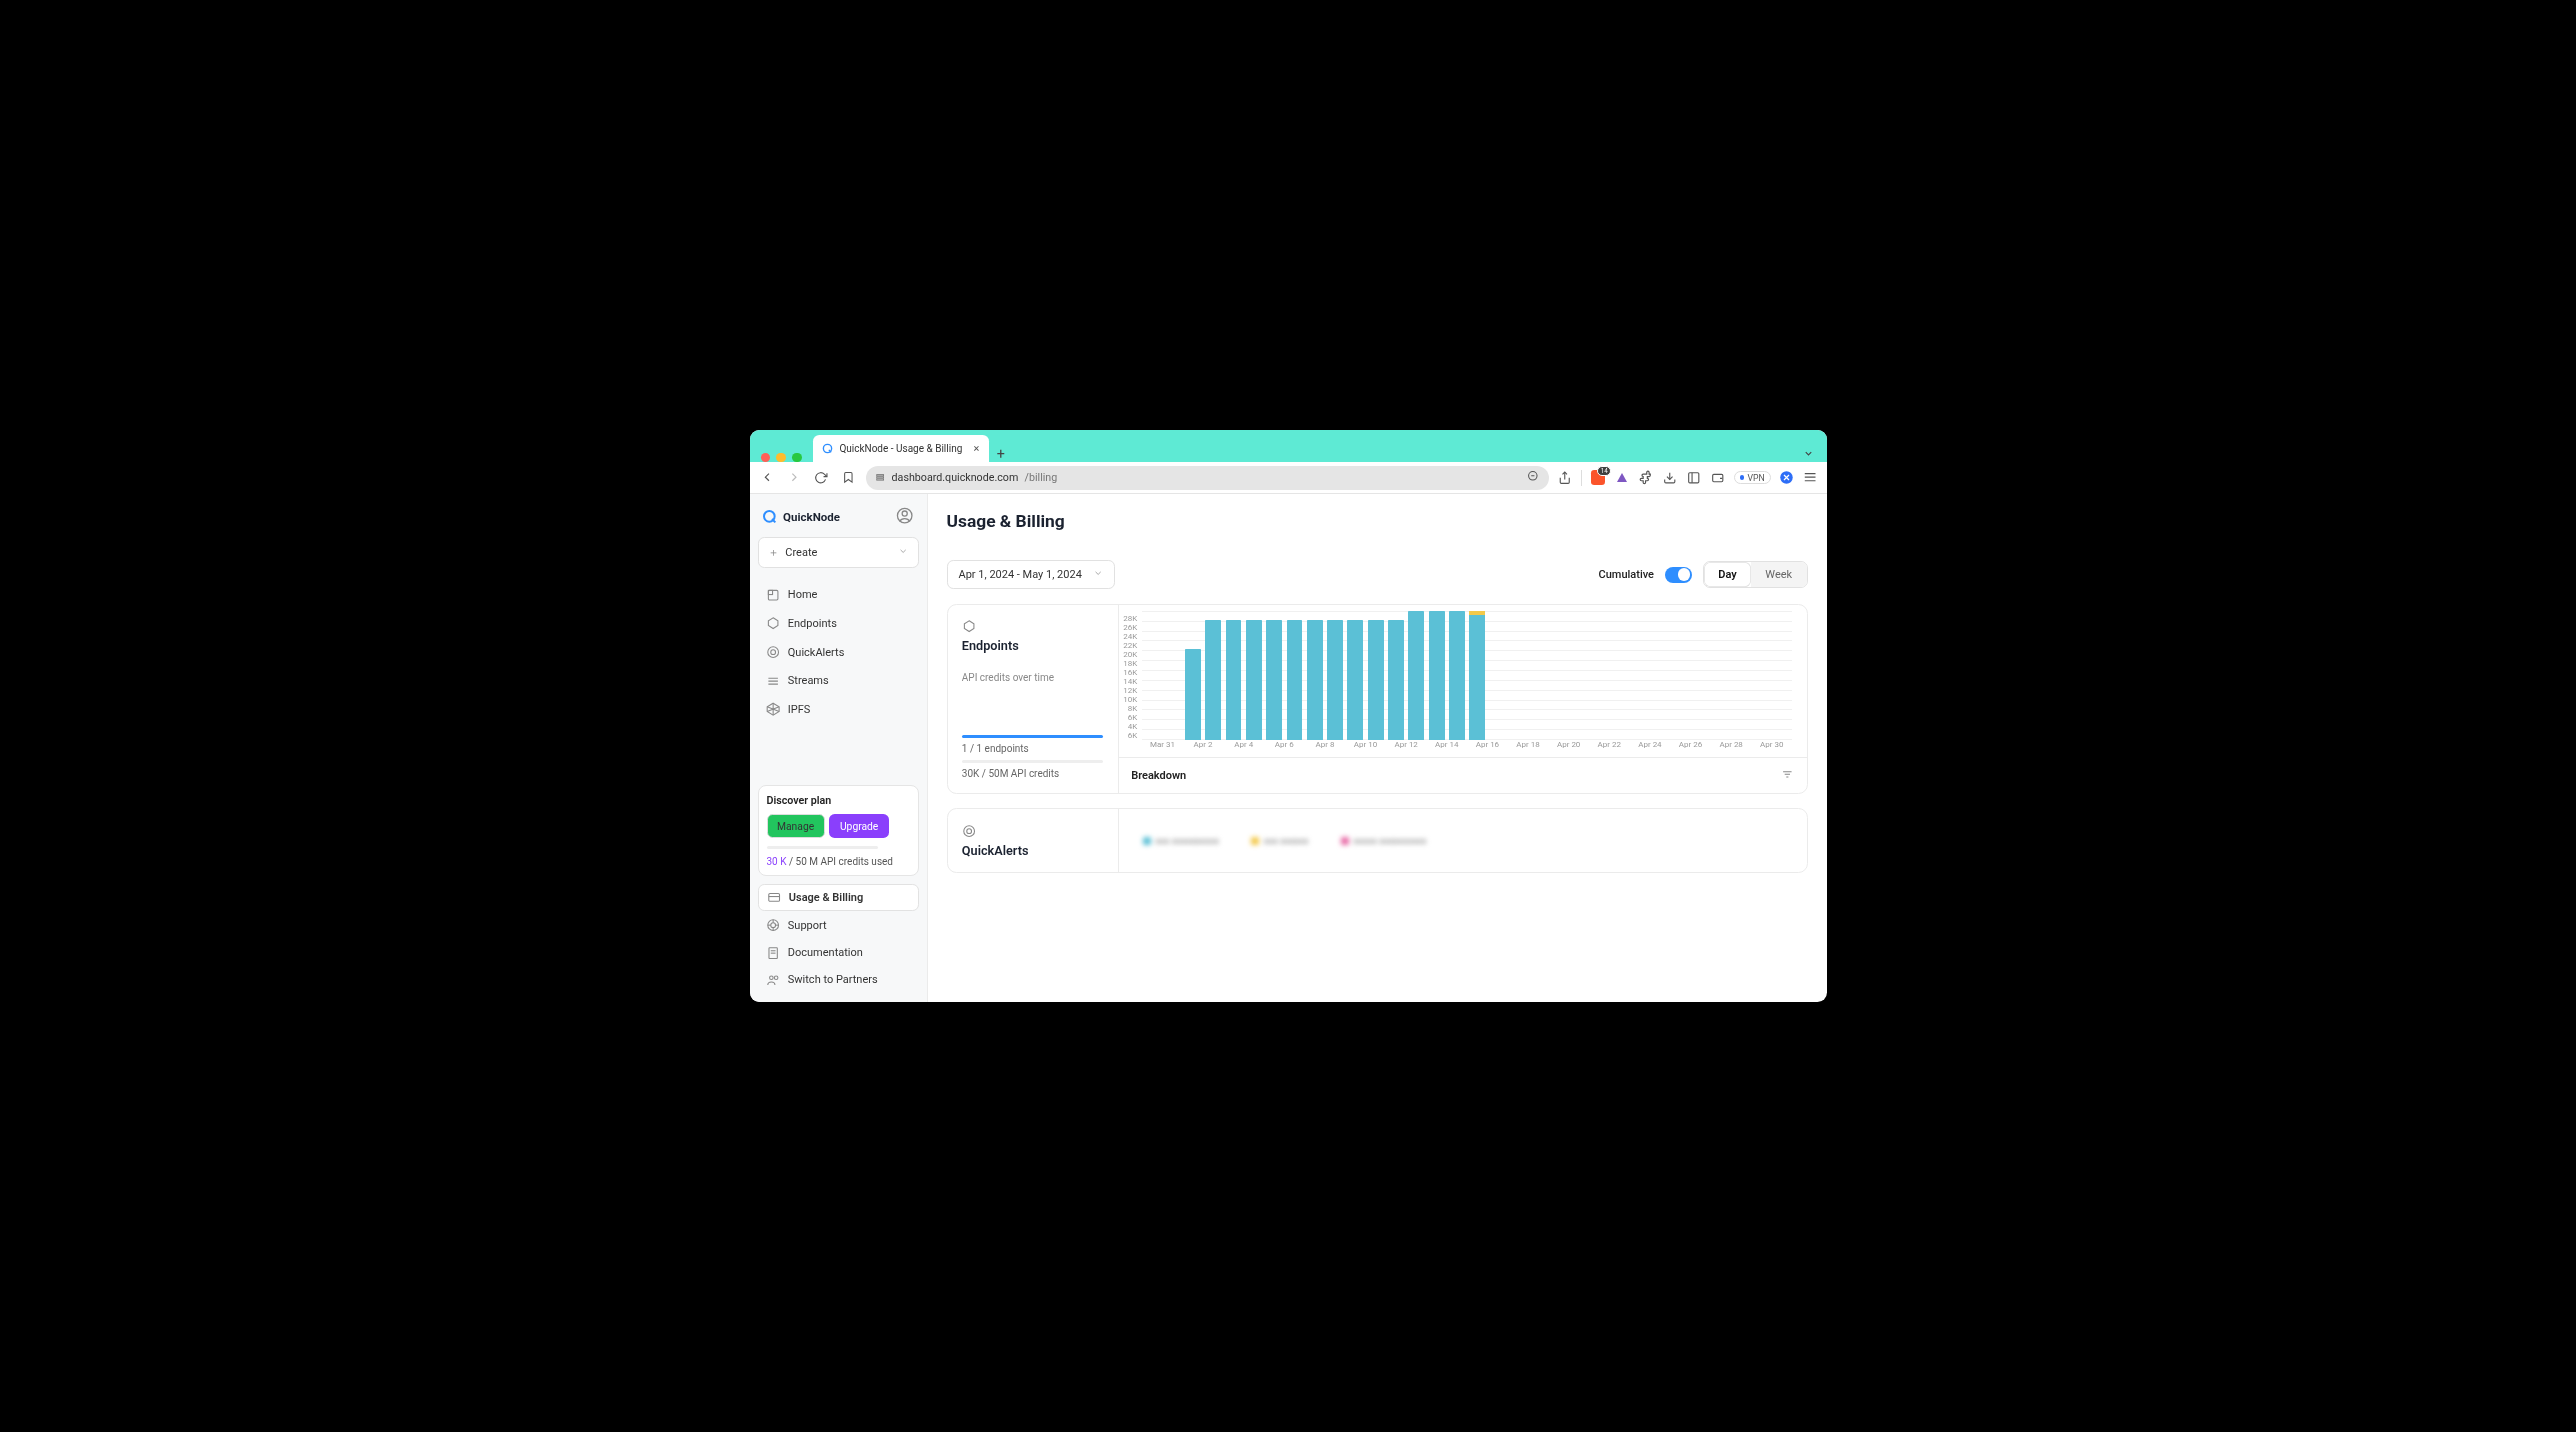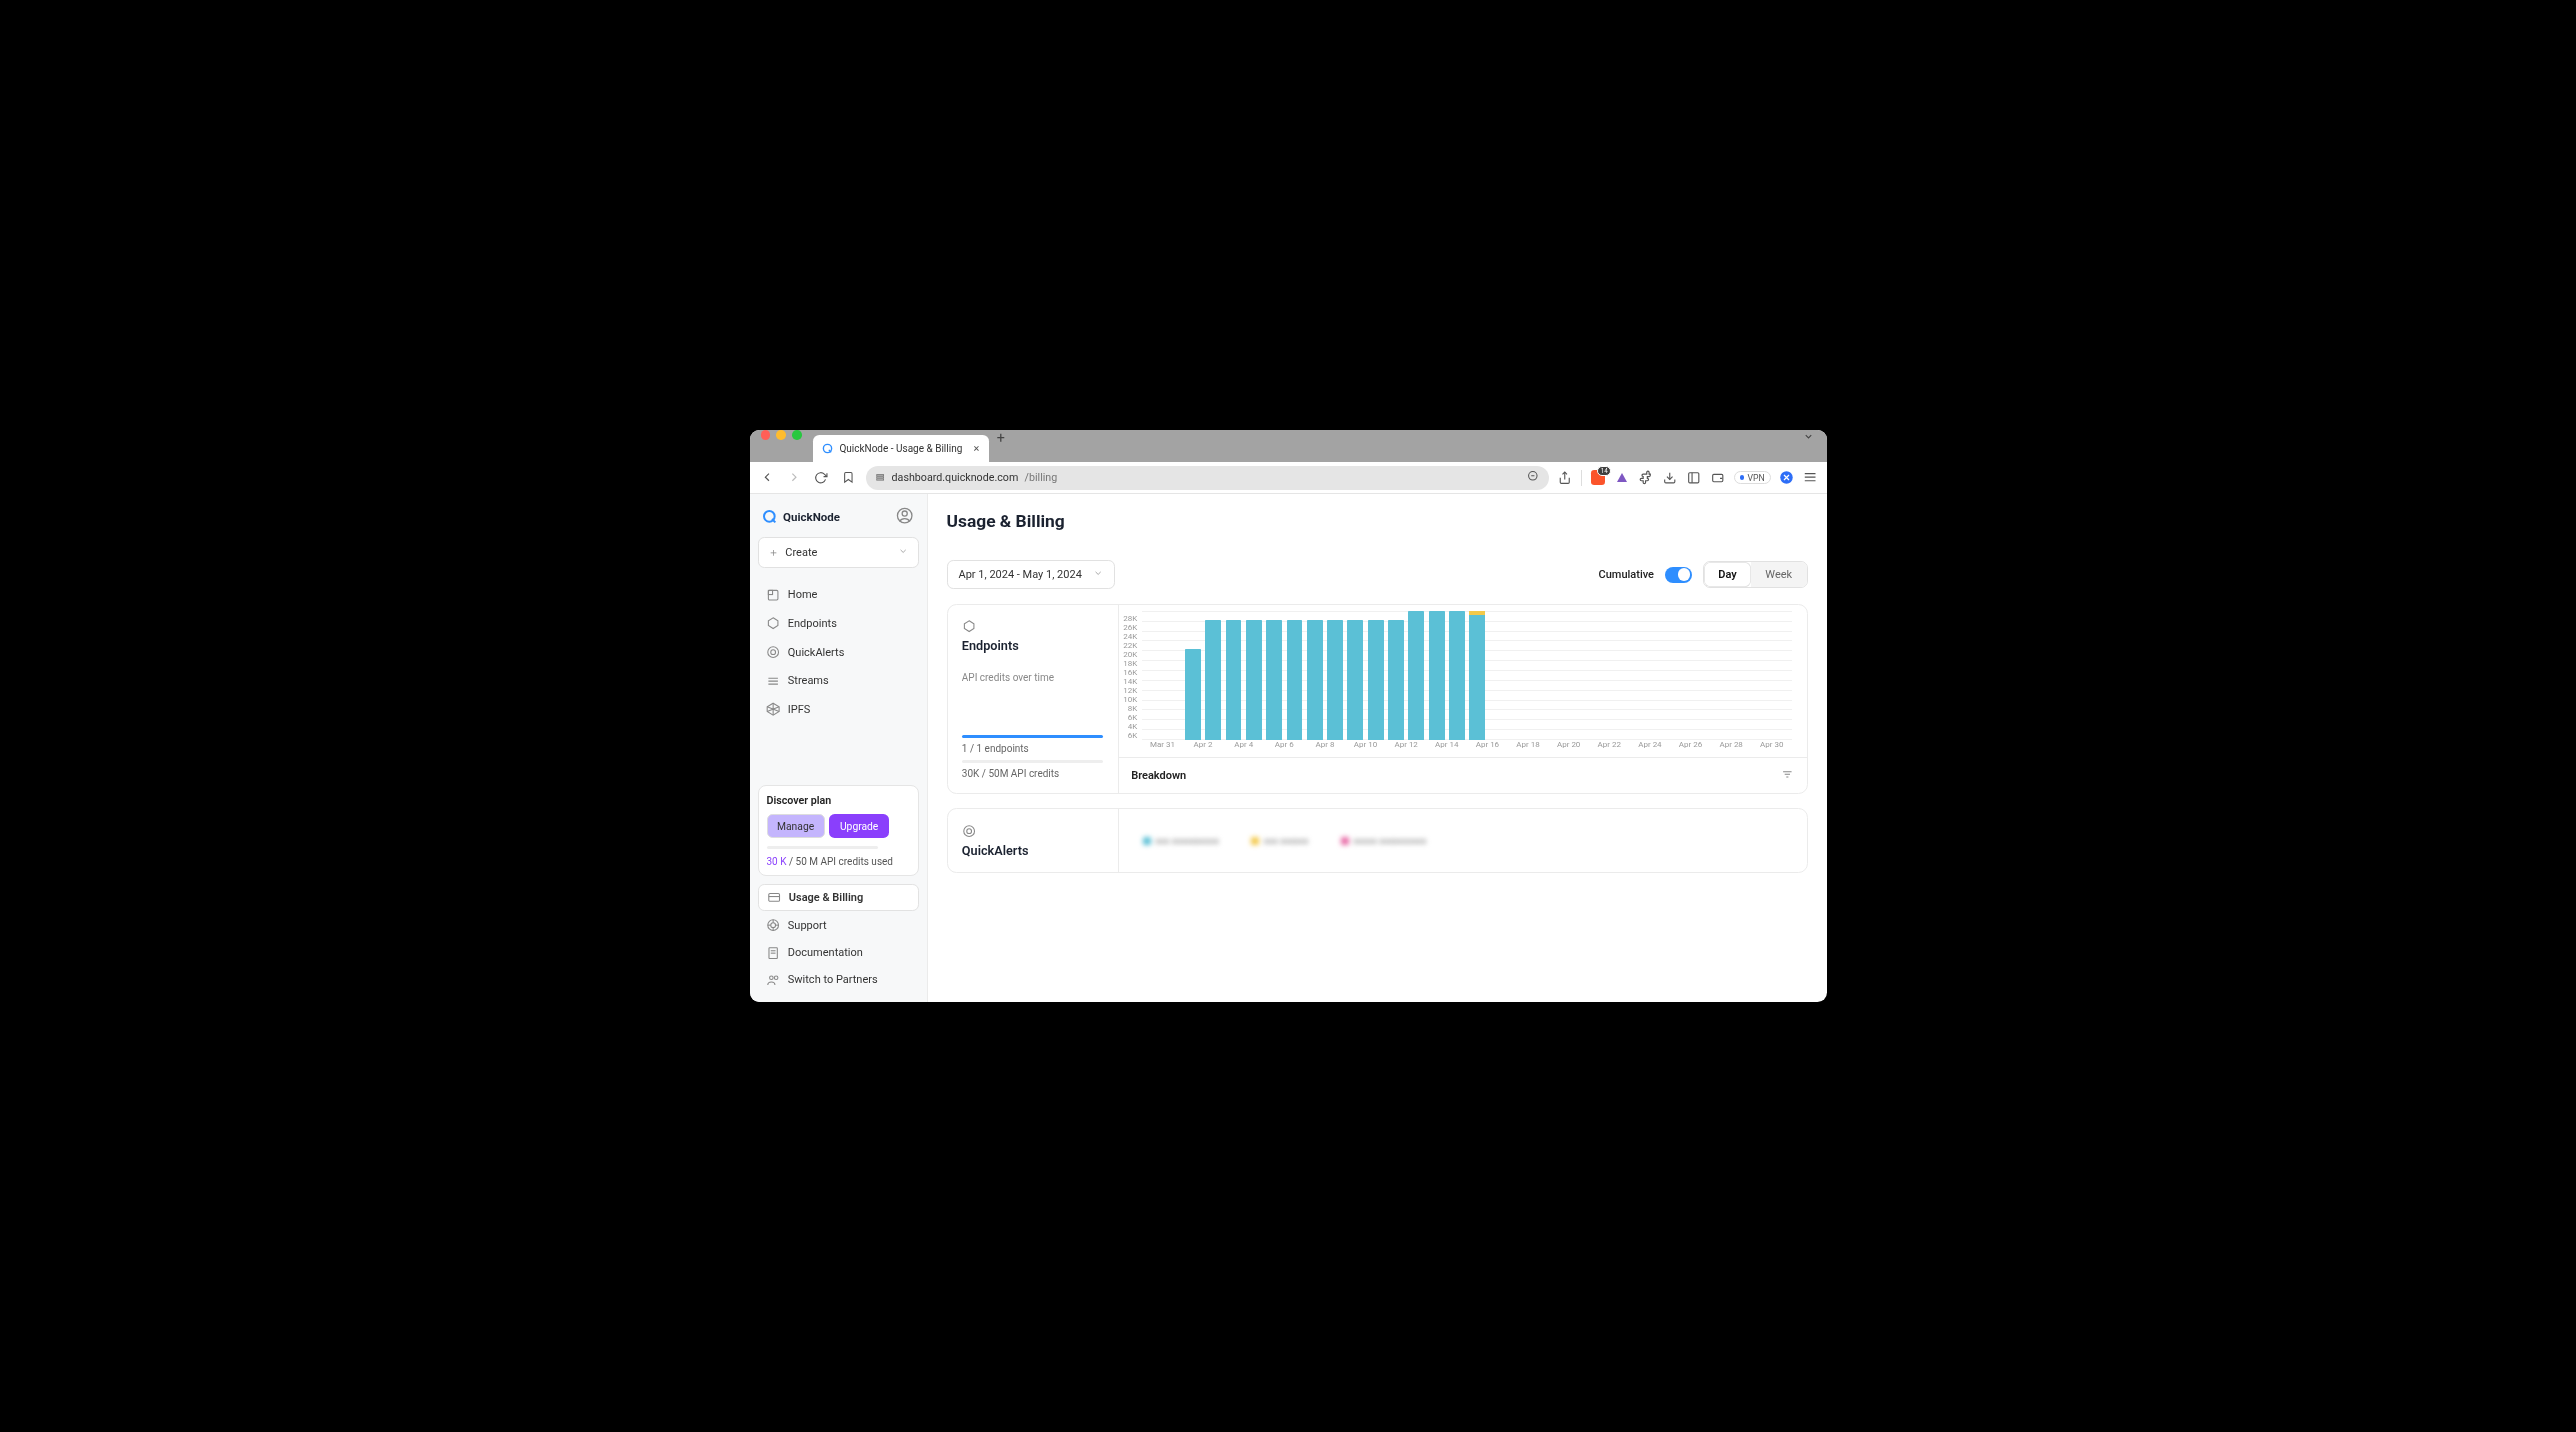--- a/index.html
+++ b/index.html
@@ -1,18 +1,18 @@
 <!DOCTYPE html>
 <html style="font-size:12.7px"><head>
 <meta charset="utf-8">
 <style>
   * { box-sizing: border-box; margin: 0; padding: 0; font-family: -apple-system, BlinkMacSystemFont, "Segoe UI", Roboto, Helvetica, Arial, sans-serif; }
   body { background: #000; display: flex; align-items: center; justify-content: center; min-height: 100vh; padding: 32px; }
   .window { width: 1077px; background: #fff; border-radius: 9.5px; overflow: hidden; box-shadow: 0 16px 48px rgba(0,0,0,0.5); }
-  .titlebar { background: #a3a3a3; height: 32px; display: flex; align-items: flex-start; padding: 0 11px; position: relative; }
+  .titlebar { background: #5eead4; height: 32px; display: flex; align-items: flex-end; padding: 0 11px; position: relative; }
   .traffic { display: flex; gap: 6.3px; }
   .traffic span { width: 9.5px; height: 9.5px; border-radius: 50%; }
   .t-red { background: #ff5f57; }
   .t-yellow { background: #febc2e; }
   .t-green { background: #28c840; }
   .tab { background: #fff; border-radius: 6.3px 6.3px 0 0; height: 27px; display: flex; align-items: center; padding: 0 9.5px; margin-left: 11px; gap: 6.3px; align-self: flex-end; font-size: 10px; color: #333; }
   .tab svg.fav { width: 11px; height: 11px; }
   .tab .close { margin-left: 4.8px; color: #555; font-size: 11px; cursor: pointer; }
   .newtab { margin-left: 8px; color: #444; font-size: 14.3px; cursor: pointer; }
   .titlebar .chev { position: absolute; right: 12.7px; color: #444; }
@@ -40,21 +40,21 @@
   .create-btn .plus { color: #888; }
   .create-btn .chev { margin-left: auto; color: #999; }
   .navlist { margin-top: 14.3px; display: flex; flex-direction: column; gap: 3.2px; }
   .navitem { display: flex; align-items: center; gap: 8px; padding: 5.6px 8px; border-radius: 6.3px; font-size: 11px; color: #333; cursor: pointer; }
   .navitem .ic { width: 14.3px; height: 14.3px; color: #888; flex-shrink: 0; }
 
   .plan-card { margin-top: auto; border: 0.8px solid #e5e5e5; background: #fff; border-radius: 8px; padding: 8px; }
   .plan-card .title { font-size: 10.7px; font-weight: 600; color: #222; margin-bottom: 6.3px; }
   .plan-card .btnrow { display: flex; gap: 4.8px; margin-bottom: 8px; }
   .btn { border-radius: 5.6px; padding: 4.8px 9.5px; font-size: 10.3px; cursor: pointer; border: 0.8px solid transparent; }
-  .btn.manage { background: #c4b5fd; border: 0.8px solid #ddd; color: #333; }
+  .btn.manage { background: #22c55e; border: 0.8px solid #ddd; color: #333; }
   .btn.upgrade { background: #8a3ffc; color: #fff; }
   .plan-card .bar { height: 3.2px; background: #eee; border-radius: 1.6px; margin-bottom: 6.3px; }
   .plan-card .usage { font-size: 10px; color: #555; }
   .plan-card .usage .hl { color: #8a3ffc; }
 
   .bottom-nav { margin-top: 8px; display: flex; flex-direction: column; gap: 1.6px; }
   .bottom-nav .navitem.active { background: #fff; border: 0.8px solid #e2e2e2; font-weight: 600; }
 
   .main { flex: 1; overflow-y: auto; }
   .main-inner { padding: 17.4px 0 0; }

